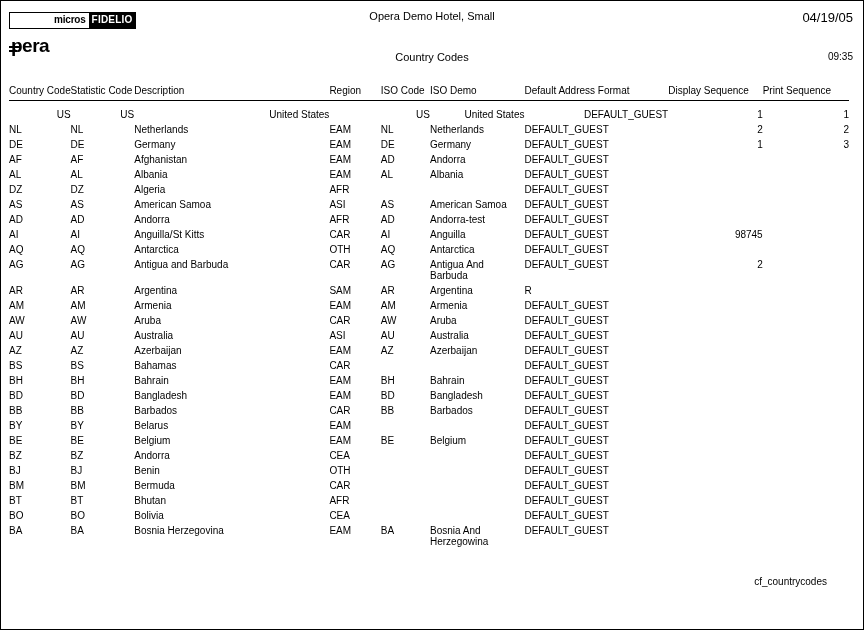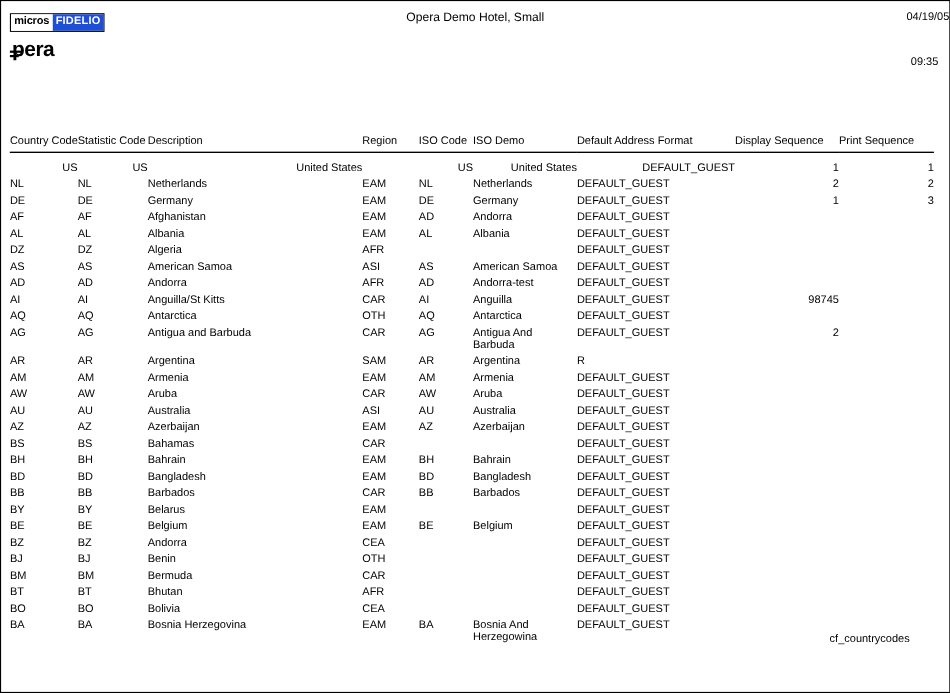--- a/index.html
+++ b/index.html
@@ -29,31 +29,32 @@
     width: 120px;
   }
   .logo-micros {
     display: inline-flex;
     align-items: stretch;
     border: 1px solid #000;
     height: 15px;
     font-size: 10px;
     line-height: 13px;
     font-weight: bold;
+    padding-left: 41px;
   }
   .logo-micros .m-left {
     padding: 0 3px;
     color: #000;
     background: #fff;
     letter-spacing: -0.2px;
   }
   .logo-micros .m-right {
     padding: 0 3px;
     color: #fff;
-    background: #1d4ed8;
+    background: #000000;
     letter-spacing: 0.2px;
   }
   .logo-opera {
     margin-top: 6px;
     font-size: 19px;
     font-weight: bold;
     line-height: 21px;
     letter-spacing: -0.5px;
     position: relative;
     padding-left: 2px;
@@ -83,44 +84,43 @@
   .report-title {
     position: absolute;
     left: 0;
     right: 0;
     top: 50px;
     text-align: center;
     font-size: 11px;
   }
   .date-stamp {
     position: absolute;
-    right: 0;
+    right: 10px;
     top: 9px;
-    font-size: 10px;
+    font-size: 13px;
   }
   .time-stamp {
     position: absolute;
     right: 10px;
     top: 50px;
     font-size: 10px;
   }
 
   
   .table-wrap {
     position: absolute;
     left: 8px;
     top: 84px;
     width: 840px;
     font-size: 10px;
   }
   table.grid {
     border-collapse: collapse;
     width: 840px;
     table-layout: fixed;
-    margin-top: 38px;
   }
   table.grid th {
     font-weight: normal;
     text-align: left;
     padding: 0 0 4px 0;
     vertical-align: bottom;
     font-size: 10px;
     white-space: nowrap;
   }
   table.grid thead tr {
@@ -168,20 +168,21 @@
     </div>
     <div class="logo-opera">
       <span class="bar"></span>
       <span class="bar bar2"></span>
       <span>pera</span>
     </div>
   </div>
 
   <div class="hotel-title">Opera Demo Hotel, Small</div>
   <div class="date-stamp">04/19/05</div>
+  <div class="report-title">Country Codes</div>
   <div class="time-stamp">09:35</div>
 
   <div class="table-wrap">
     <table class="grid">
       <colgroup>
         <col class="col-cc">
           <col class="col-sc">
           <col class="col-desc">
           <col class="col-region">
         <col class="col-iso">

